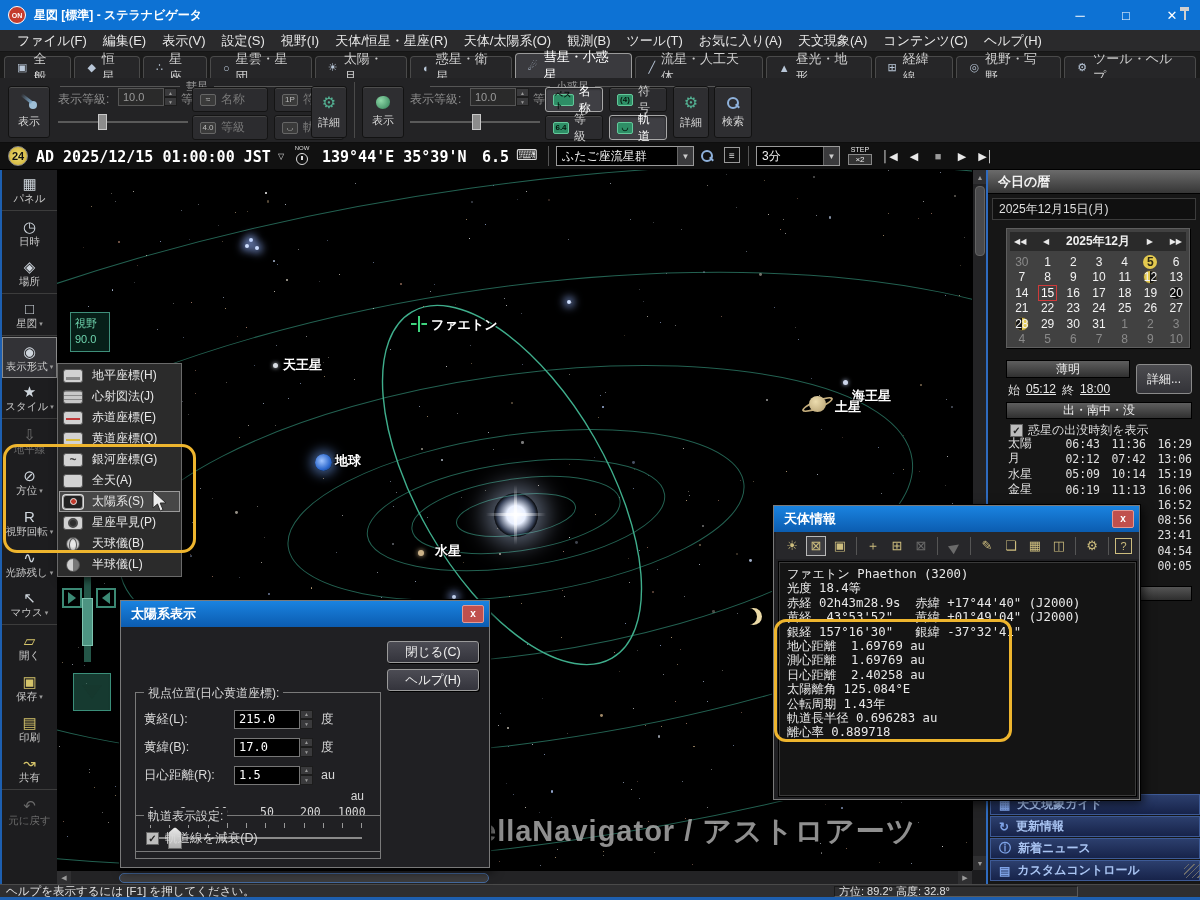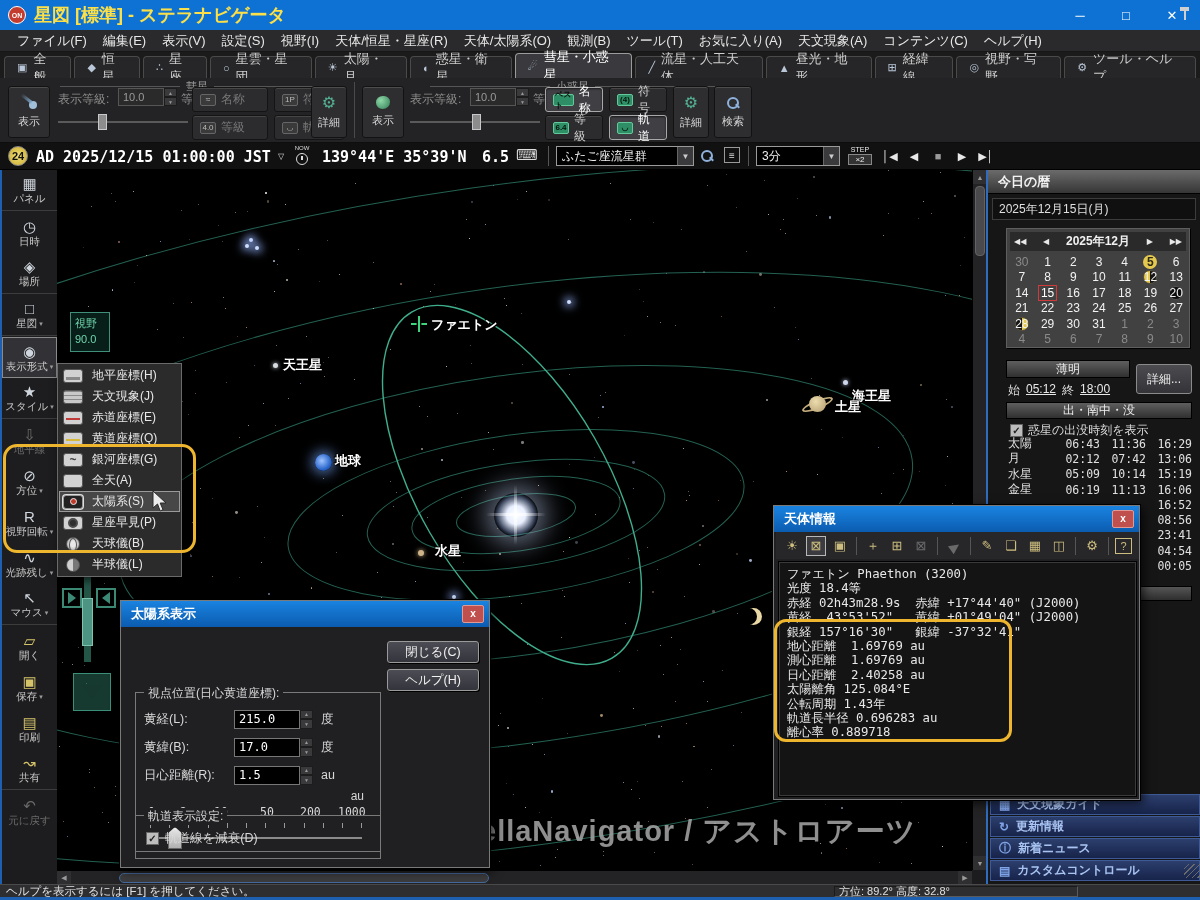--- a/index.html
+++ b/index.html
@@ -2,21 +2,21 @@
 <html><head>
 <meta charset="utf-8">
 <style>
 *{box-sizing:border-box;margin:0;padding:0;font-family:"Liberation Sans",sans-serif;}
 html,body{width:1200px;height:900px;background:#000;overflow:hidden;}
 #app{position:relative;width:1200px;height:900px;background:#1c1c1e;overflow:hidden;}
 
 
 #titlebar{position:absolute;left:0;top:0;width:1200px;height:30px;background:#0d72d4;display:flex;align-items:center;padding:0 8px;gap:8px;}
 #applogo{width:18px;height:18px;border-radius:50%;background:#c43c2e;border:1px solid #fff;color:#fff;font-size:7px;font-weight:bold;display:flex;align-items:center;justify-content:center;}
-#wintitle{color:#fde047;font-size:18px;font-weight:bold;}
+#wintitle{color:#ffffff;font-size:12px;font-weight:bold;}
 #winbtns{margin-left:auto;display:flex;gap:6px;}
 .wbtn{width:40px;height:24px;color:#fff;font-size:13px;display:flex;align-items:center;justify-content:center;}
 
 
 #menubar{position:absolute;left:0;top:30px;width:1200px;height:22px;background:#2a2a2c;display:flex;align-items:center;padding:0 10px;gap:2px;border-bottom:1px solid #161616;}
 .mitem{color:#e8e8e8;font-size:13px;padding:2px 7px;}
 
 
 #tabbar{position:absolute;left:0;top:52px;width:1200px;height:26px;background:#1b1b1b;display:flex;align-items:flex-end;padding:0 4px;gap:3px;}
 .tab{display:inline-flex;align-items:center;gap:6px;height:22px;padding:0 12px;background:#262628;border:1px solid #4a4a4a;border-bottom:none;border-radius:4px 4px 0 0;color:#cfcfcf;font-size:13px;}
@@ -1275,21 +1275,21 @@
   </div>
   <div id="bottomline"></div>
 
   <div id="ctxmenu">
       <div class="cmi">
         <span class="ci ci-0"></span>
         <span class="cmlbl">地平座標(H)</span>
       </div>
       <div class="cmi">
         <span class="ci ci-1"></span>
-        <span class="cmlbl">天文現象(J)</span>
+        <span class="cmlbl">心射図法(J)</span>
       </div>
       <div class="cmi">
         <span class="ci ci-2"></span>
         <span class="cmlbl">赤道座標(E)</span>
       </div>
       <div class="cmi">
         <span class="ci ci-3"></span>
         <span class="cmlbl">黄道座標(Q)</span>
       </div>
       <div class="cmi">

